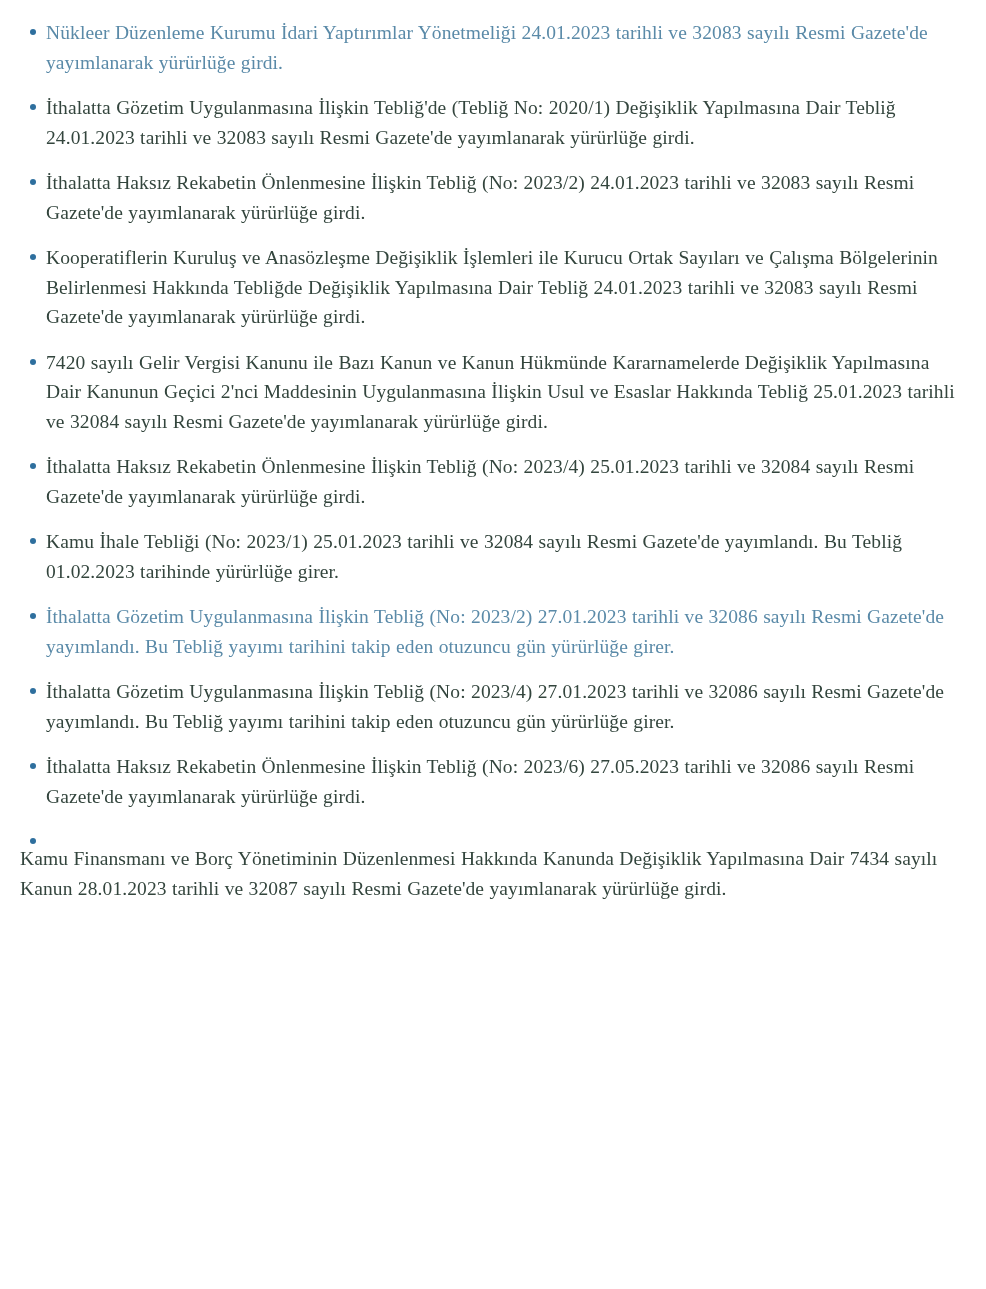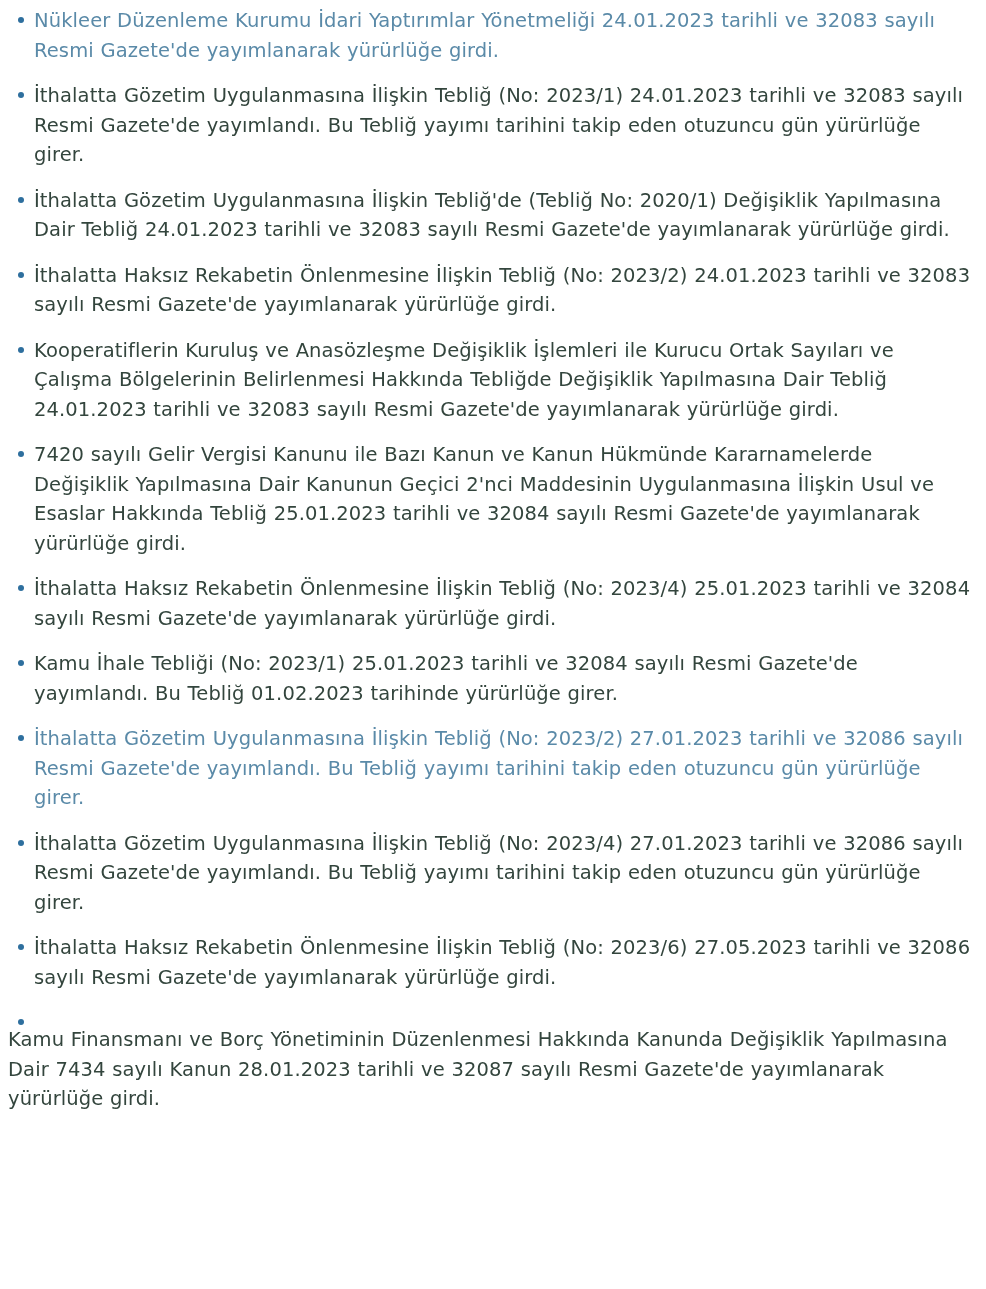--- a/index.html
+++ b/index.html
@@ -14,22 +14,23 @@
   }
   .page {
     width: 986px;
     min-height: 1289px;
     box-sizing: border-box;
     padding: 6px 14px 10px 8px;
     background: #ffffff;
   }
   ul.bullet-list {
     list-style: none;
-    margin: 0;
+    margin: 12px;
     padding: 0;
+    font-family: Liberation Serif, serif;
   }
   li.bullet-item {
     display: flex;
     align-items: flex-start;
     margin: 0 0 16px 0;
   }
   li.bullet-item:last-child {
     margin-bottom: 0;
     flex-direction: column;
   }
@@ -69,26 +70,20 @@
 <div class="page">
   <ul class="bullet-list">
 
     <li class="bullet-item">
       <span class="bullet-marker">
           <span class="dot"></span>
         </span>
       <span class="item-text muted">Nükleer Düzenleme Kurumu İdari Yaptırımlar Yönetmeliği 24.01.2023 tarihli ve 32083 sayılı Resmi Gazete'de yayımlanarak yürürlüğe girdi.</span>
     </li>
 
-    <li class="bullet-item">
-      <span class="bullet-marker">
-          <span class="dot"></span>
-        </span>
-      <span class="item-text dark">İthalatta Gözetim Uygulanmasına İlişkin Tebliğ (No: 2023/1) 24.01.2023 tarihli ve 32083 sayılı Resmi Gazete'de yayımlandı. Bu Tebliğ yayımı tarihini takip eden otuzuncu gün yürürlüğe girer.</span>
-    </li>
 
     <li class="bullet-item">
       <span class="bullet-marker">
           <span class="dot"></span>
         </span>
       <span class="item-text dark">İthalatta Gözetim Uygulanmasına İlişkin Tebliğ'de (Tebliğ No: 2020/1) Değişiklik Yapılmasına Dair Tebliğ 24.01.2023 tarihli ve 32083 sayılı Resmi Gazete'de yayımlanarak yürürlüğe girdi.</span>
     </li>
 
     <li class="bullet-item">
       <span class="bullet-marker">

